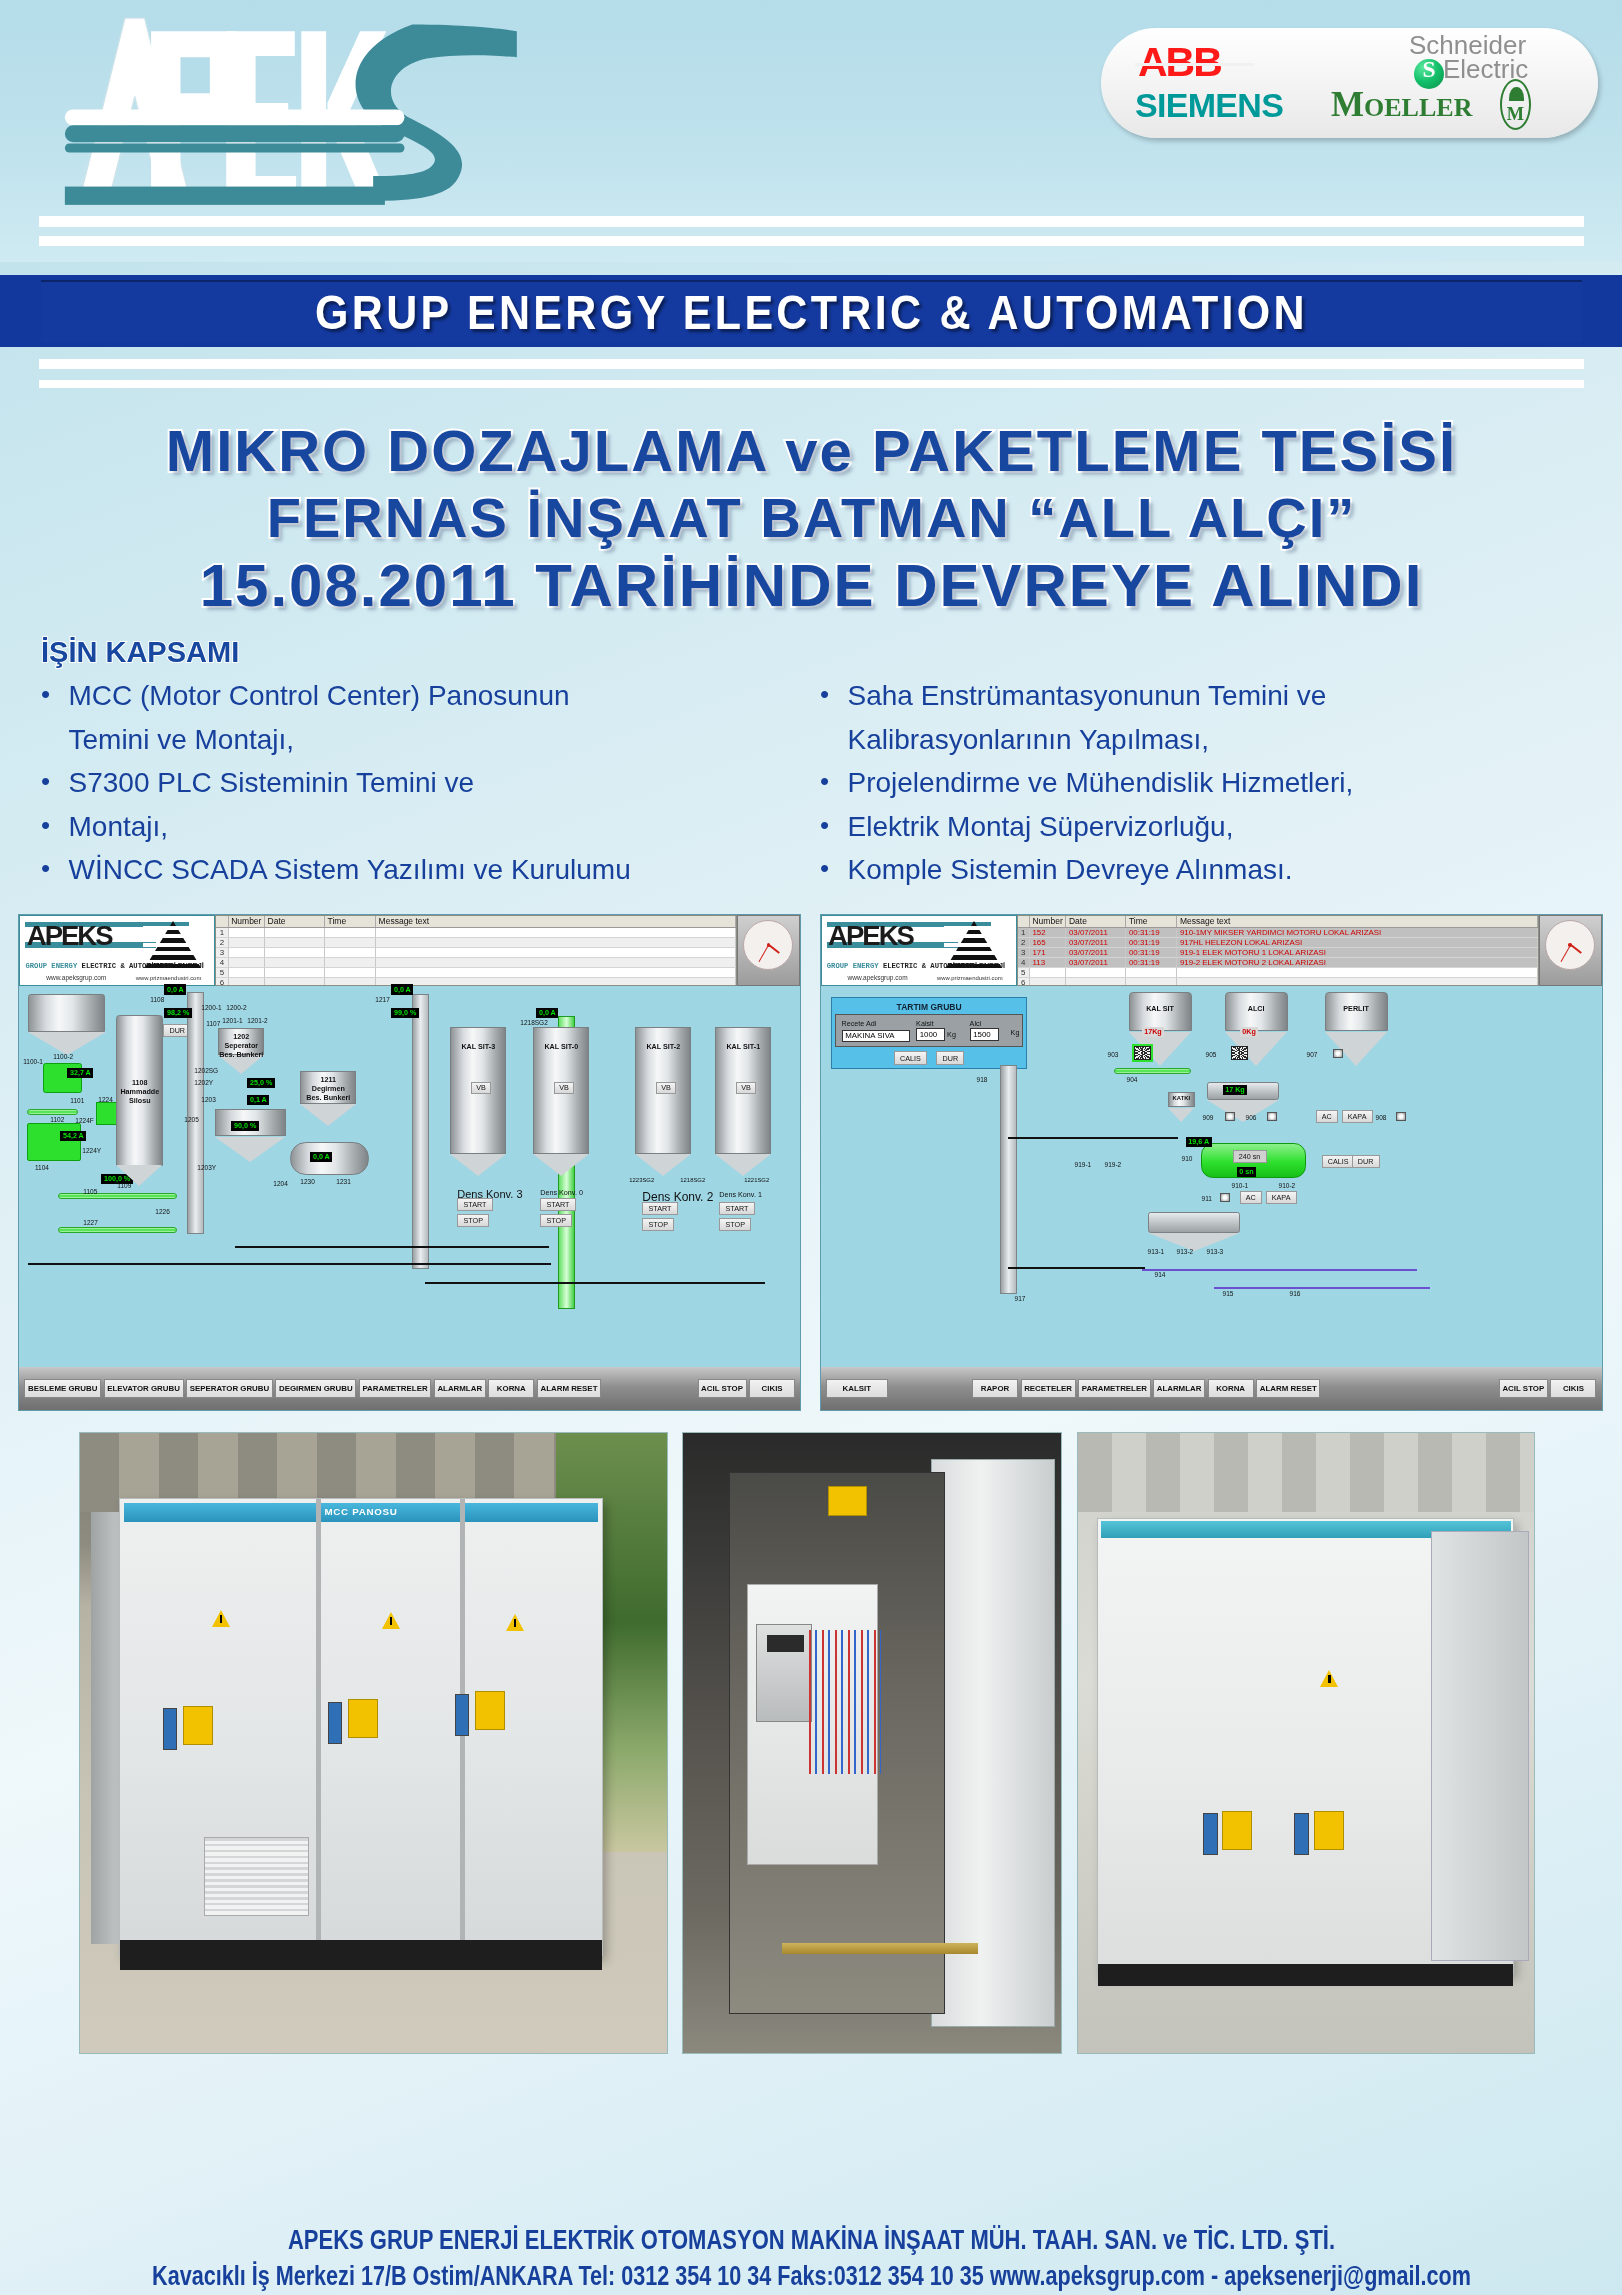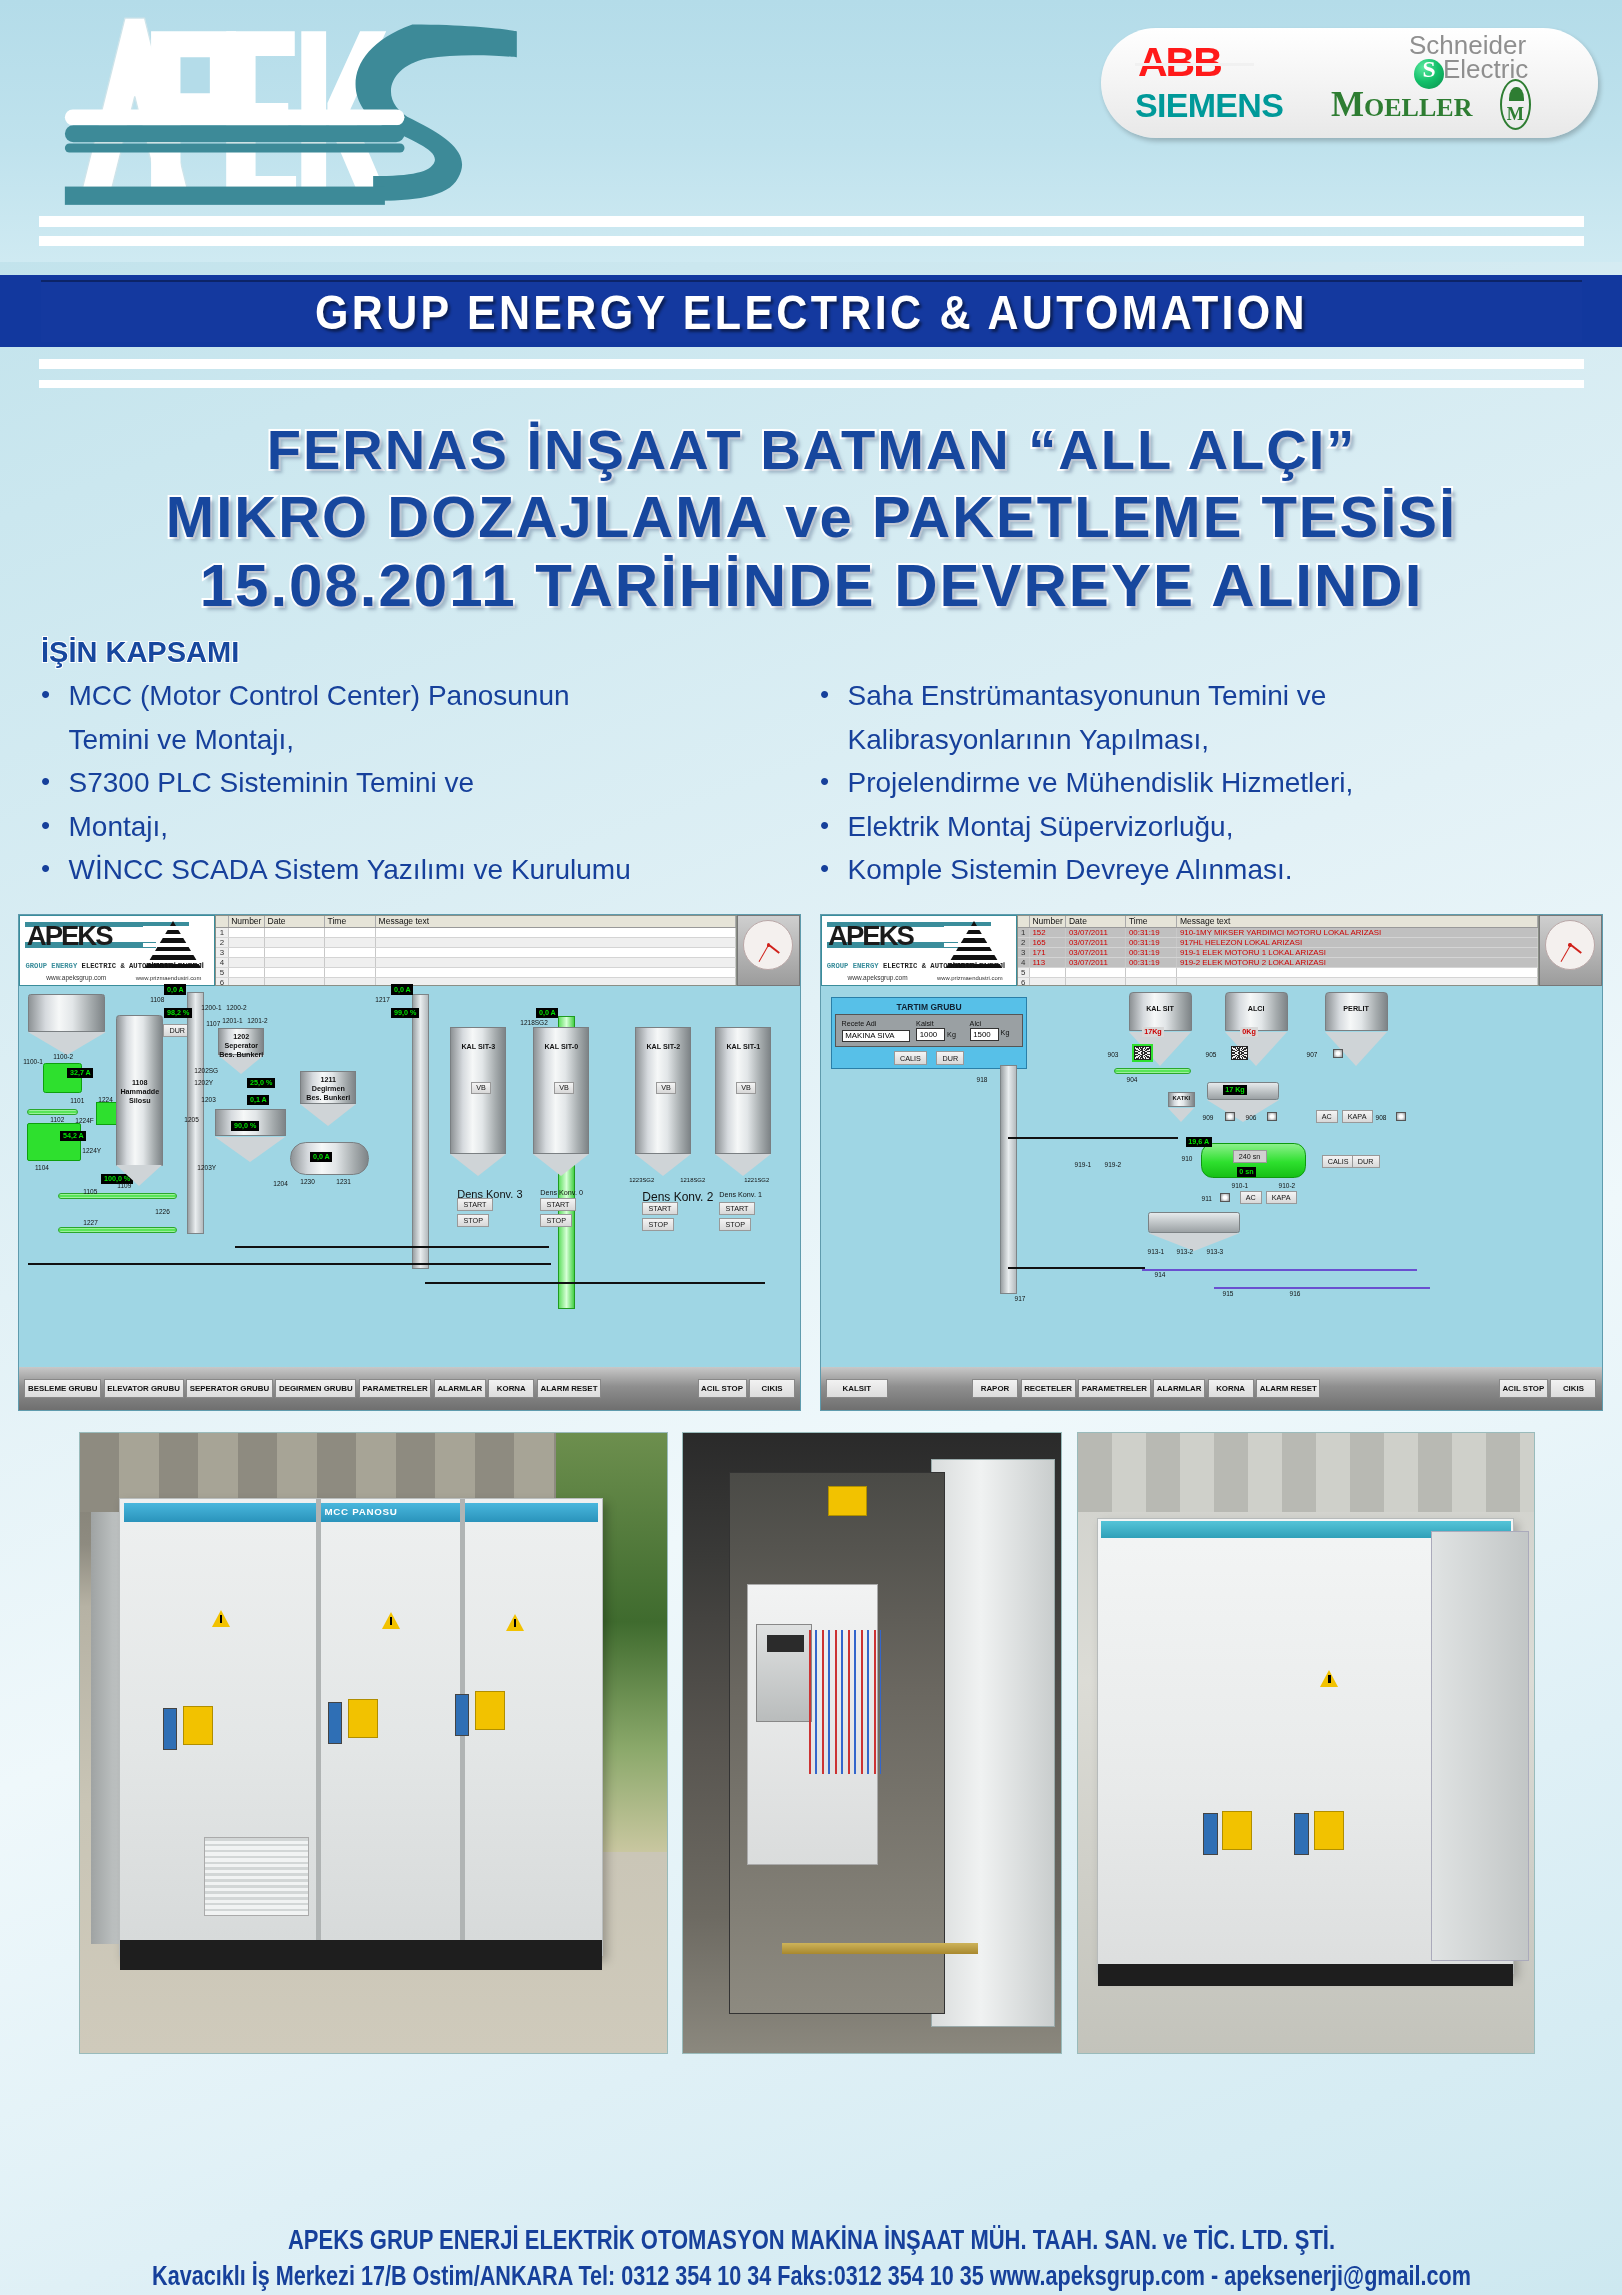--- a/index.html
+++ b/index.html
@@ -443,22 +443,22 @@
 <div class="banner-wrap">
   <div class="banner-bg"></div>
   <div class="banner-inner">
     <span class="banner-text">GRUP ENERGY ELECTRIC &amp; AUTOMATION</span>
   </div>
 </div>
 <div class="stripe-below"></div>
 <div class="stripe-below2"></div>
 
 <div class="title-block">
+  <div class="title-line t2">MIKRO DOZAJLAMA ve PAKETLEME TESİSİ</div>
   <div class="title-line t1">FERNAS İNŞAAT  BATMAN “ALL ALÇI”</div>
-  <div class="title-line t2">MIKRO DOZAJLAMA ve PAKETLEME TESİSİ</div>
   <div class="title-line t3">15.08.2011 TARİHİNDE DEVREYE ALINDI</div>
 </div>
 
 <div class="scope">
   <div class="scope-title">İŞİN KAPSAMI</div>
   <div class="cols">
     <div class="col">
       <div class="bullet">
           <span class="dot">•</span>
           <span class="btxt">MCC (Motor Control Center) Panosunun</span>
@@ -818,21 +818,21 @@
             </div>
             <div style="width:47px">
               <div class="rlabel">Kalsit</div>
               <span style="display:flex;align-items:center;gap:2px">
                 <input class="rinput" style="width: 29px;" value="1000">
                 <span class="rlabel">Kg</span>
               </span>
             </div>
             <div style="width:47px">
               <div class="rlabel">Alci</div>
-              <span style="display:flex;gap:2px">
+              <span style="display:flex;gap:12px">
                 <input class="rinput" style="width: 29px;" value="1500">
                 <span class="rlabel">Kg</span>
               </span>
             </div>
           </div>
         </div>
         <div style="text-align:center;margin-top:3.9px">
           <span class="mbtn" style="position:relative;display:inline-block;margin-right:6.5px">CALIS</span>
           <span class="mbtn" style="position:relative;display:inline-block">DUR</span>
         </div>

